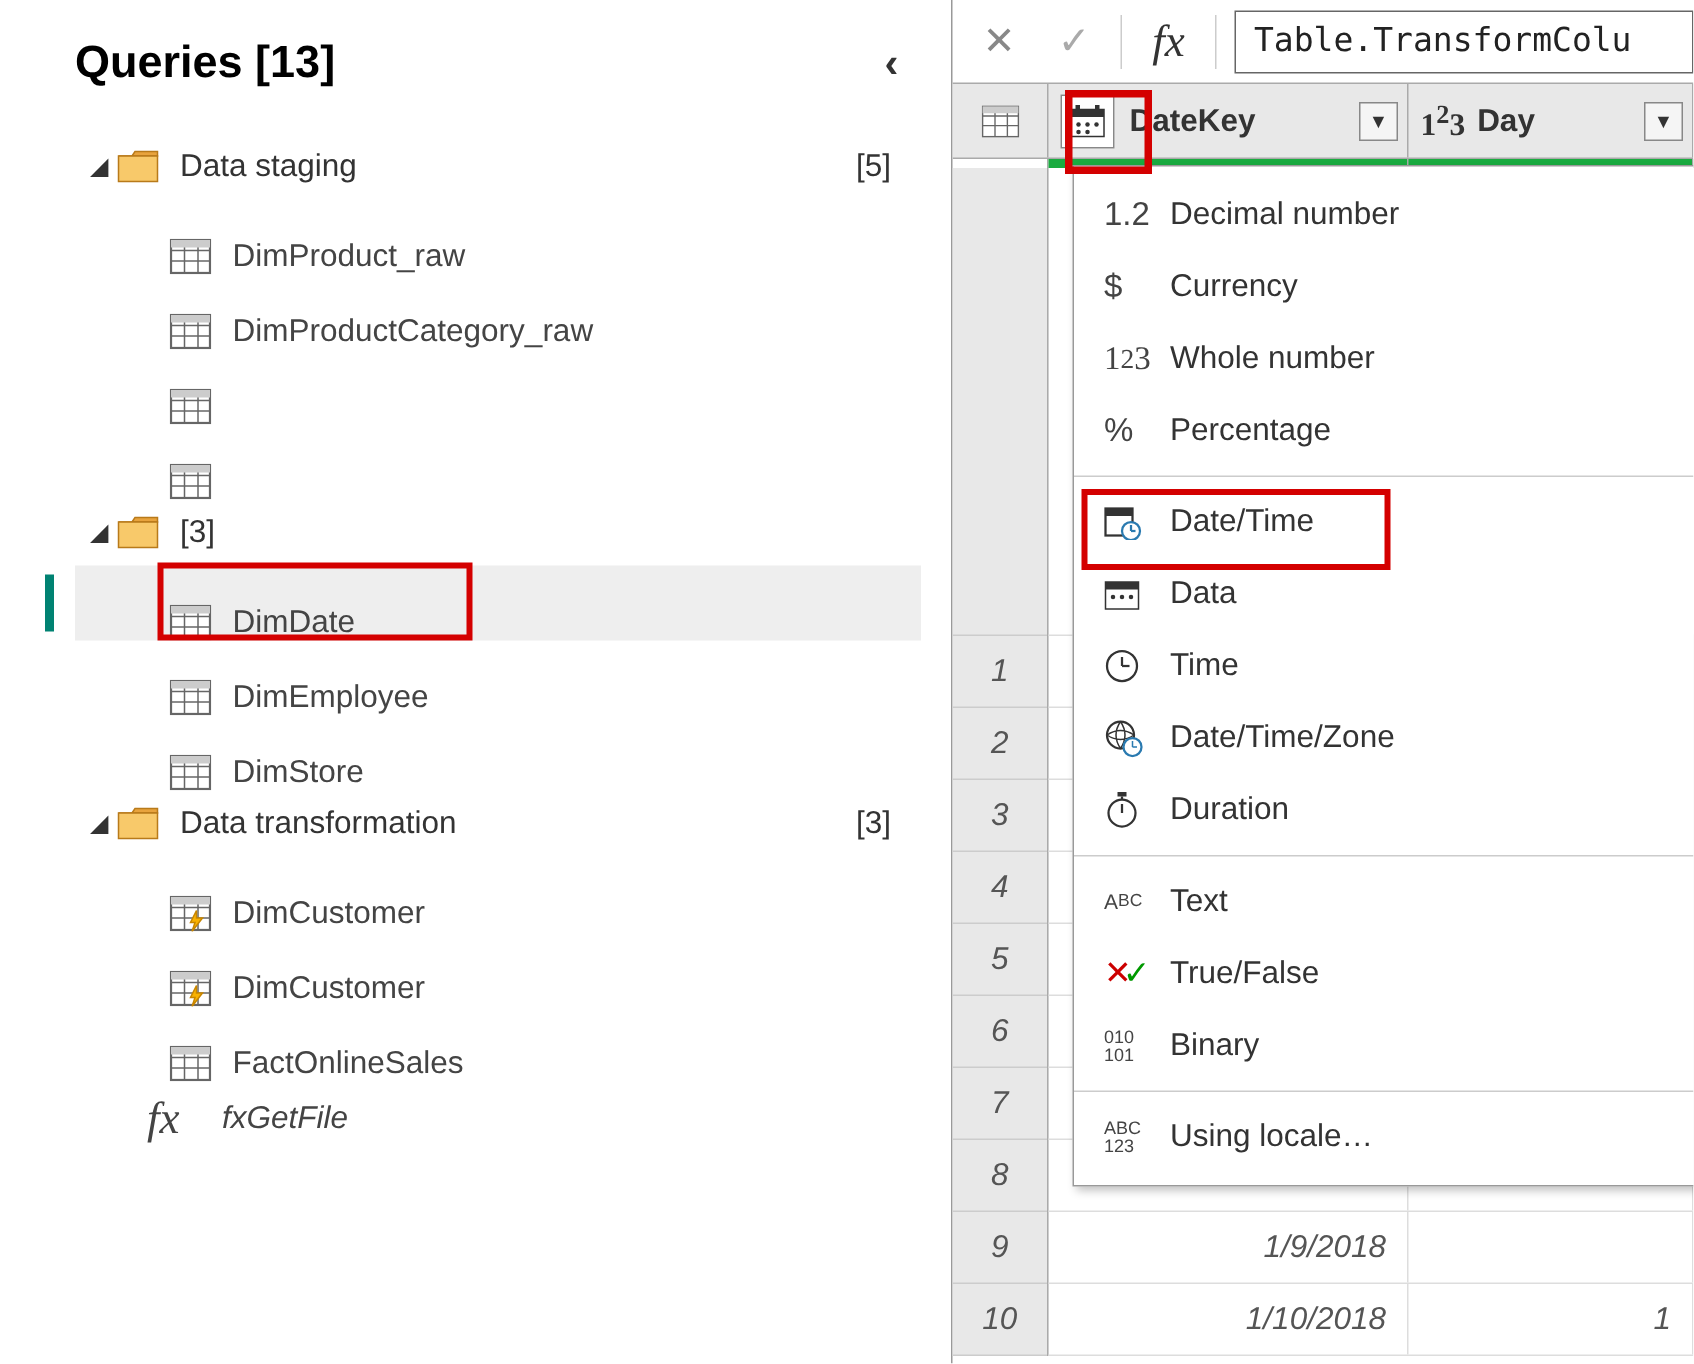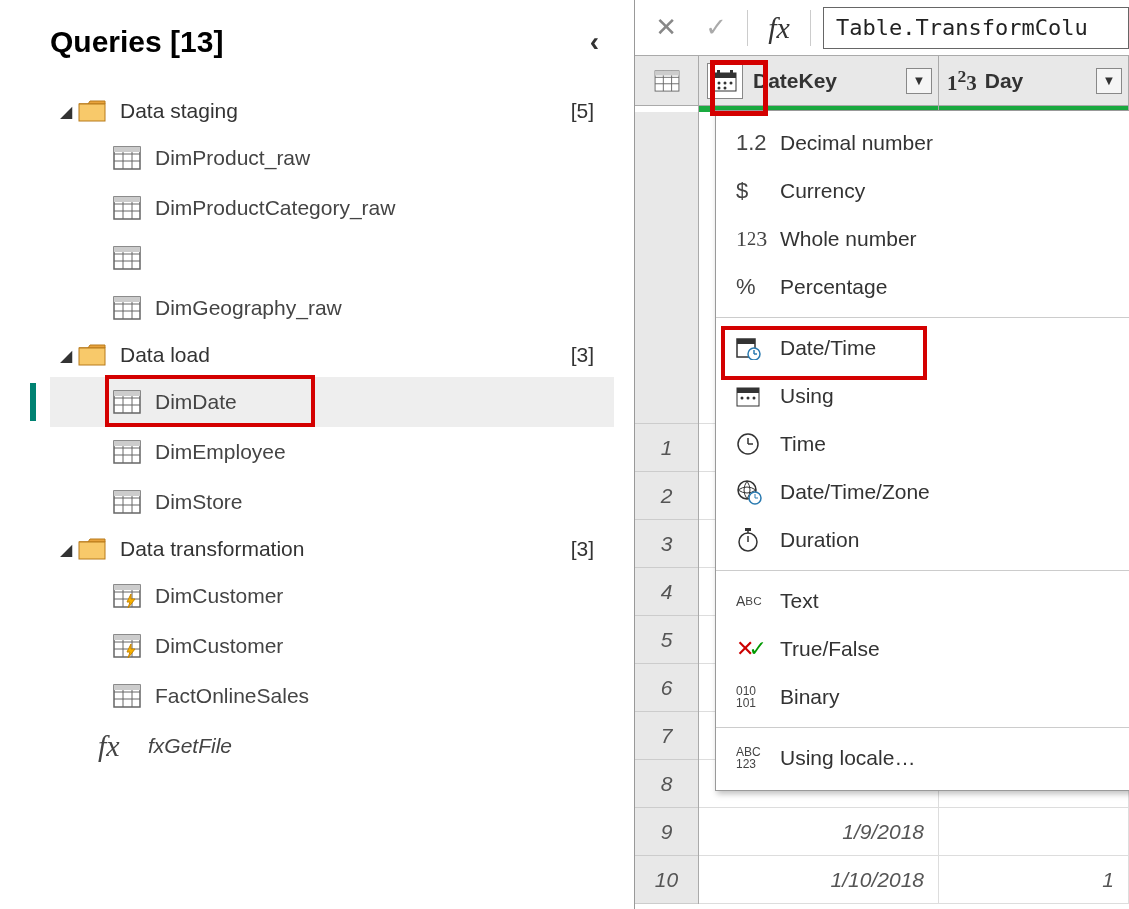--- a/index.html
+++ b/index.html
@@ -51,21 +51,21 @@
     height: 22px;
     margin-right: 14px;
   }
   .folder-label { color: #333; flex: 1; }
   .folder-count {
     color: #333;
     margin-right: 20px;
   }
   .query-row {
     display: flex;
-    align-items: center;
+    align-items: flex-end;
     height: 50px;
     padding-left: 63px;
     color: #444;
   }
   .query-row.selected {
     background: #eeeeee;
     position: relative;
   }
   .query-row.selected::before {
     content: "";
@@ -356,30 +356,28 @@
     </div>
     <div class="query-row">
       <svg class="table-icon" viewBox="0 0 28 24">
           <rect x="1" y="1" width="26" height="22" fill="#fff" stroke="#666" stroke-width="1.5"></rect>
           <line x1="1" y1="8" x2="27" y2="8" stroke="#666"></line>
           <line x1="1" y1="15" x2="27" y2="15" stroke="#666"></line>
           <line x1="10" y1="1" x2="10" y2="23" stroke="#666"></line>
           <line x1="19" y1="1" x2="19" y2="23" stroke="#666"></line>
           <rect x="1" y="1" width="26" height="5" fill="#ccc"></rect>
         </svg>
-      <span>DimGeography_raw</span>
     </div>
 
     <div class="folder-row">
       <span class="folder-toggle">◢</span>
       <svg class="folder-icon" viewBox="0 0 28 22">
         <path d="M1 4 L10 4 L12 1 L27 1 L27 4 L1 4 Z" fill="#e8a33d" stroke="#b87a1a"></path>
         <rect x="1" y="4" width="26" height="17" fill="#f8c96a" stroke="#b87a1a"></rect>
       </svg>
-      <span class="folder-label">Data load</span>
       <span class="folder-count">[3]</span>
     </div>
     <div class="query-row selected">
       <svg class="table-icon" viewBox="0 0 28 24">
           <rect x="1" y="1" width="26" height="22" fill="#fff" stroke="#666" stroke-width="1.5"></rect>
           <line x1="1" y1="8" x2="27" y2="8" stroke="#666"></line>
           <line x1="1" y1="15" x2="27" y2="15" stroke="#666"></line>
           <line x1="10" y1="1" x2="10" y2="23" stroke="#666"></line>
           <line x1="19" y1="1" x2="19" y2="23" stroke="#666"></line>
           <rect x="1" y="1" width="26" height="5" fill="#ccc"></rect>
@@ -613,21 +611,21 @@
     <div class="menu-item">
         <span class="mi-icon">
           <svg width="24" height="22" viewBox="0 0 24 22">
             <rect x="1" y="3" width="22" height="18" fill="#fff" stroke="#333"></rect>
             <rect x="1" y="3" width="22" height="5" fill="#333"></rect>
             <circle cx="6" cy="13" r="1.5" fill="#333"></circle>
             <circle cx="12" cy="13" r="1.5" fill="#333"></circle>
             <circle cx="18" cy="13" r="1.5" fill="#333"></circle>
           </svg>
         </span>
-        <span>Using</span>
+        <span>Data</span>
       </div>
     <div class="menu-item">
         <span class="mi-icon">
           <svg width="24" height="24" viewBox="0 0 24 24">
             <circle cx="12" cy="12" r="10" fill="none" stroke="#333" stroke-width="1.5"></circle>
             <line x1="12" y1="12" x2="12" y2="6" stroke="#333" stroke-width="1.5"></line>
             <line x1="12" y1="12" x2="17" y2="12" stroke="#333" stroke-width="1.5"></line>
           </svg>
         </span>
         <span>Time</span>

